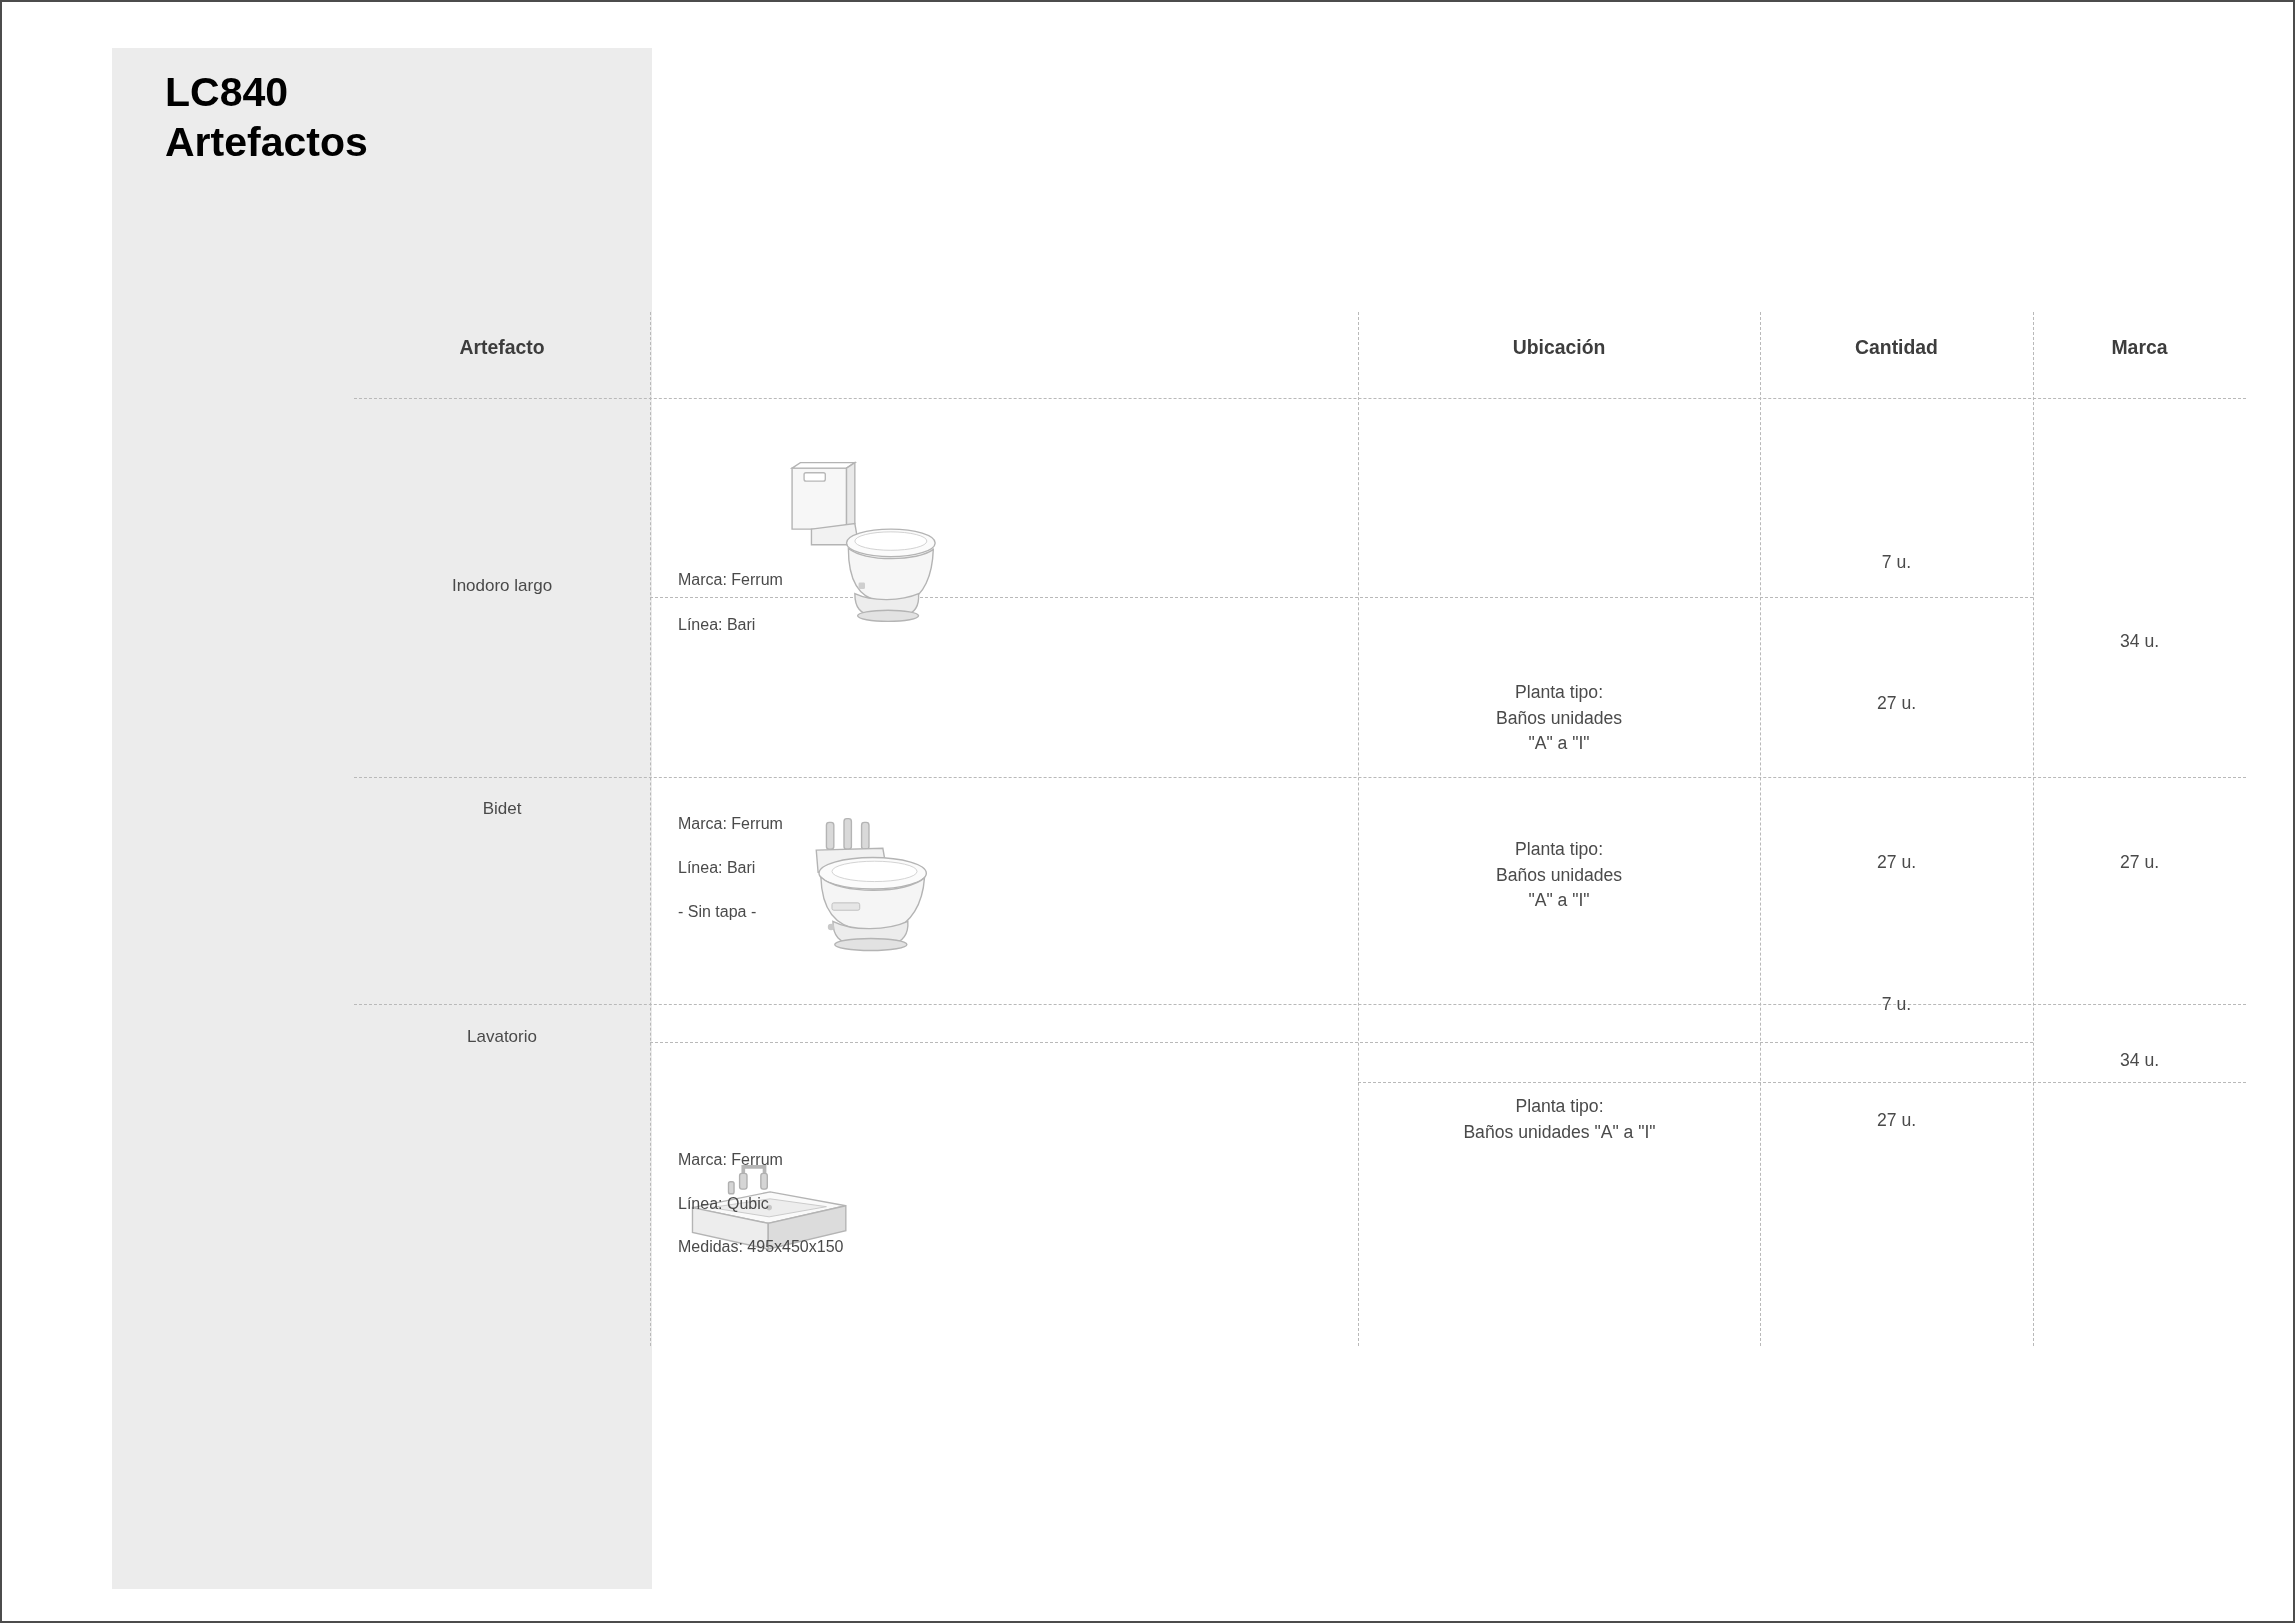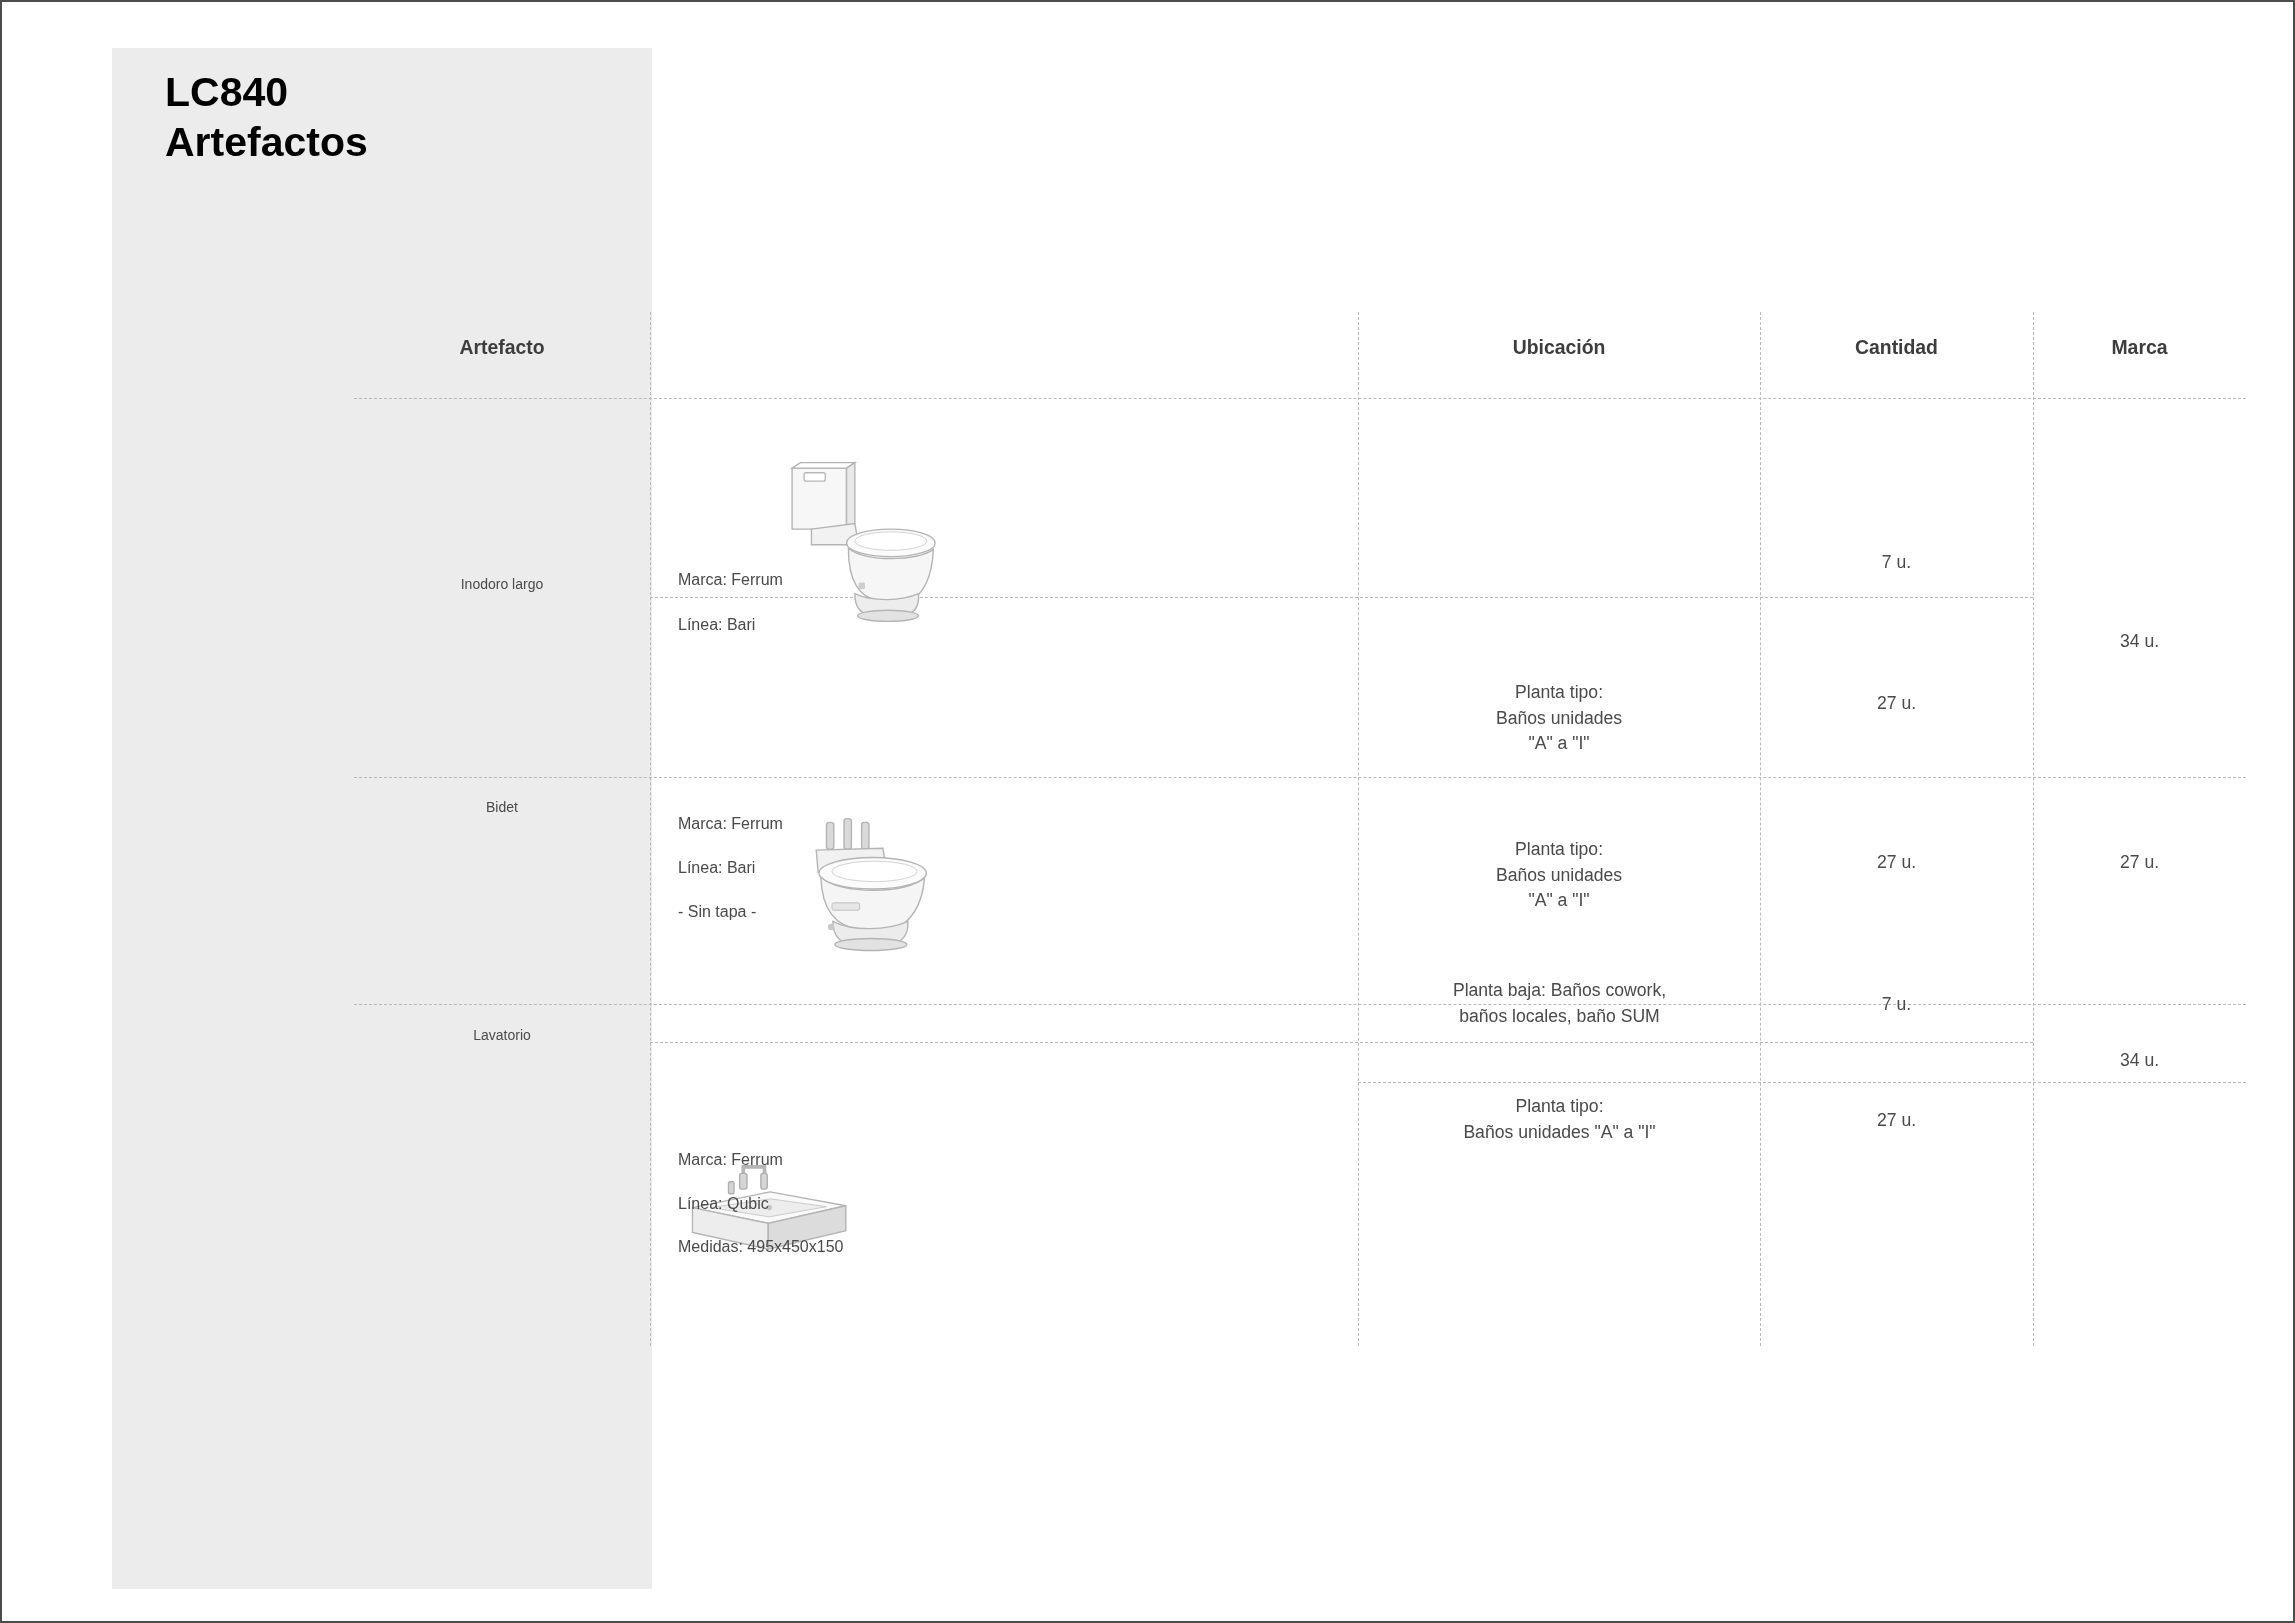--- a/index.html
+++ b/index.html
@@ -87,21 +87,21 @@
   .desc-text {
     position: absolute;
     text-align: left;
     font-size: 16px;
     color: #4a4a4a;
     line-height: 1.6;
   }
   .art-label {
     position: absolute;
     text-align: center;
-    font-size: 14px;
+    font-size: 17px;
     color: #4a4a4a;
   }
 
   
   .product {
     position: absolute;
   }
   .prod-svg { display: block; }
 </style>
 </head>
@@ -230,24 +230,20 @@
 
         <path d="M372 92 L204 130 L204 186 L372 146 Z" fill="#dcdcdc" stroke="#b4b4b4" stroke-width="3"></path>
         <circle cx="206" cy="96" r="6" fill="#c6c6c6"></circle>
       </svg>
     </div>
 
     <div class="desc-text" style="left:324px; top:835px; width:416px;">Marca: Ferrum</div>
     <div class="desc-text" style="left:324px; top:879px; width:416px;">Línea: Qubic</div>
     <div class="desc-text" style="left:324px; top:922px; width:416px;">Medidas: 495x450x150</div>
 
-    <div class="cell-text" style="left:981px; top:666px; width:449px;">
-      <div>Planta baja: Baños cowork,</div>
-      <div>baños locales, baño SUM</div>
-    </div>
     <div class="cell-text" style="left:1406px; top:680px; width:273px;">7 u.</div>
 
     <div class="cell-text" style="left:981px; top:782px; width:449px;">
       <div>Planta tipo:</div>
       <div>Baños unidades "A" a "I"</div>
     </div>
     <div class="cell-text" style="left:1406px; top:796px; width:273px;">27 u.</div>
 
     <div class="cell-text" style="left:1679px; top:736px; width:213px;">34 u.</div>
 

